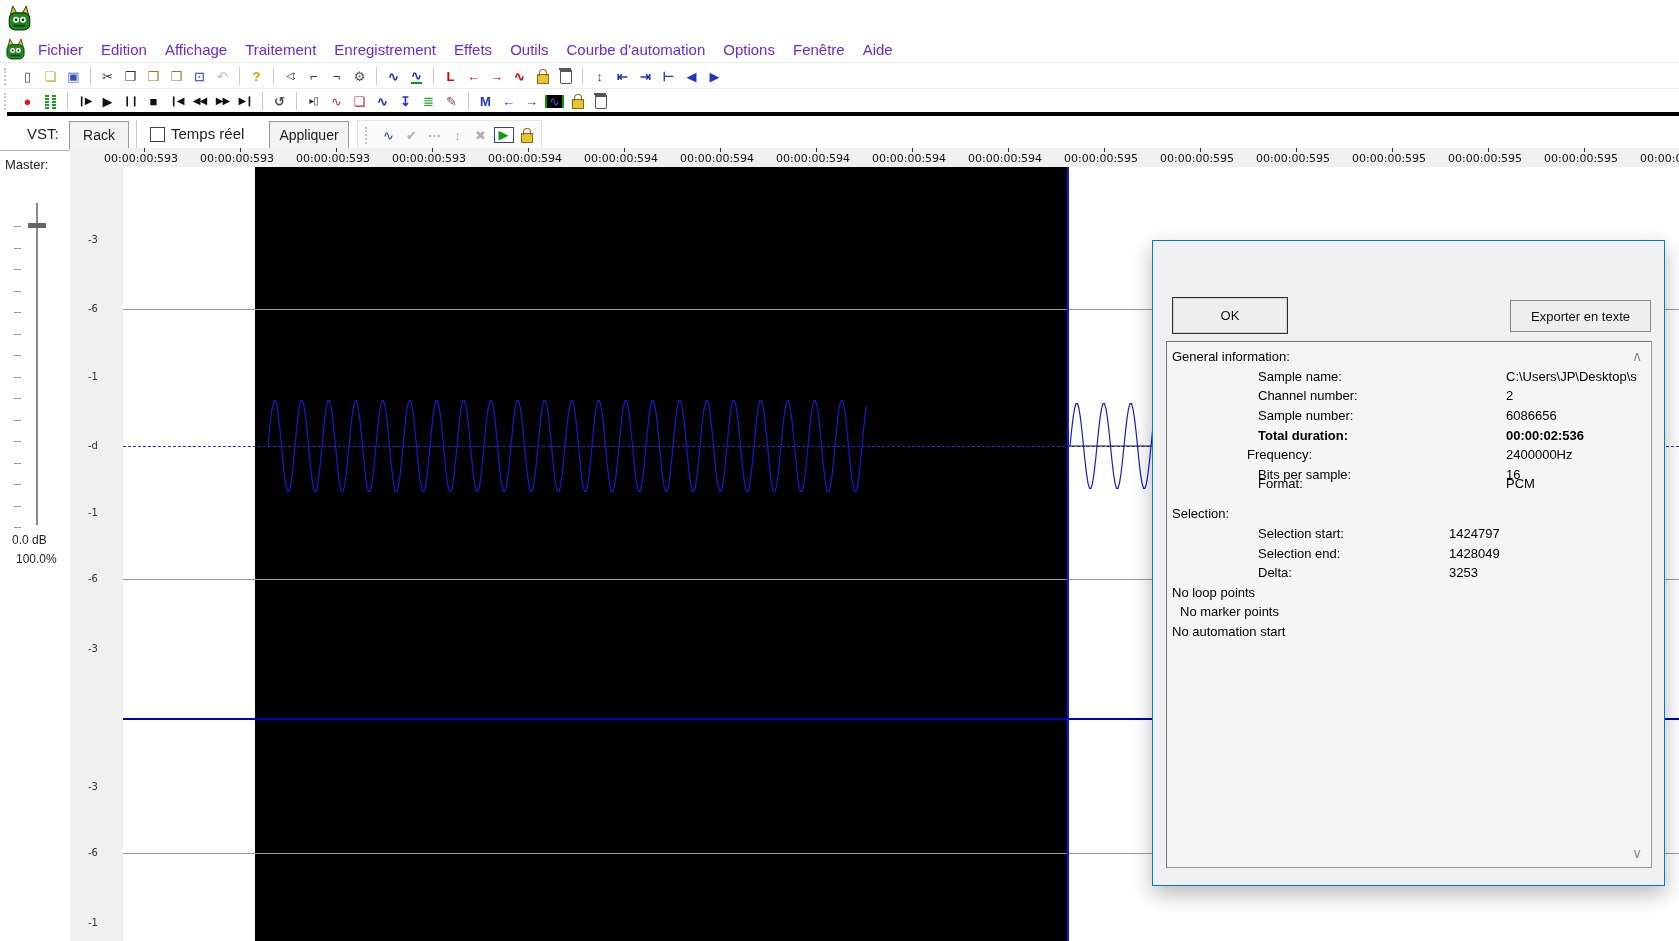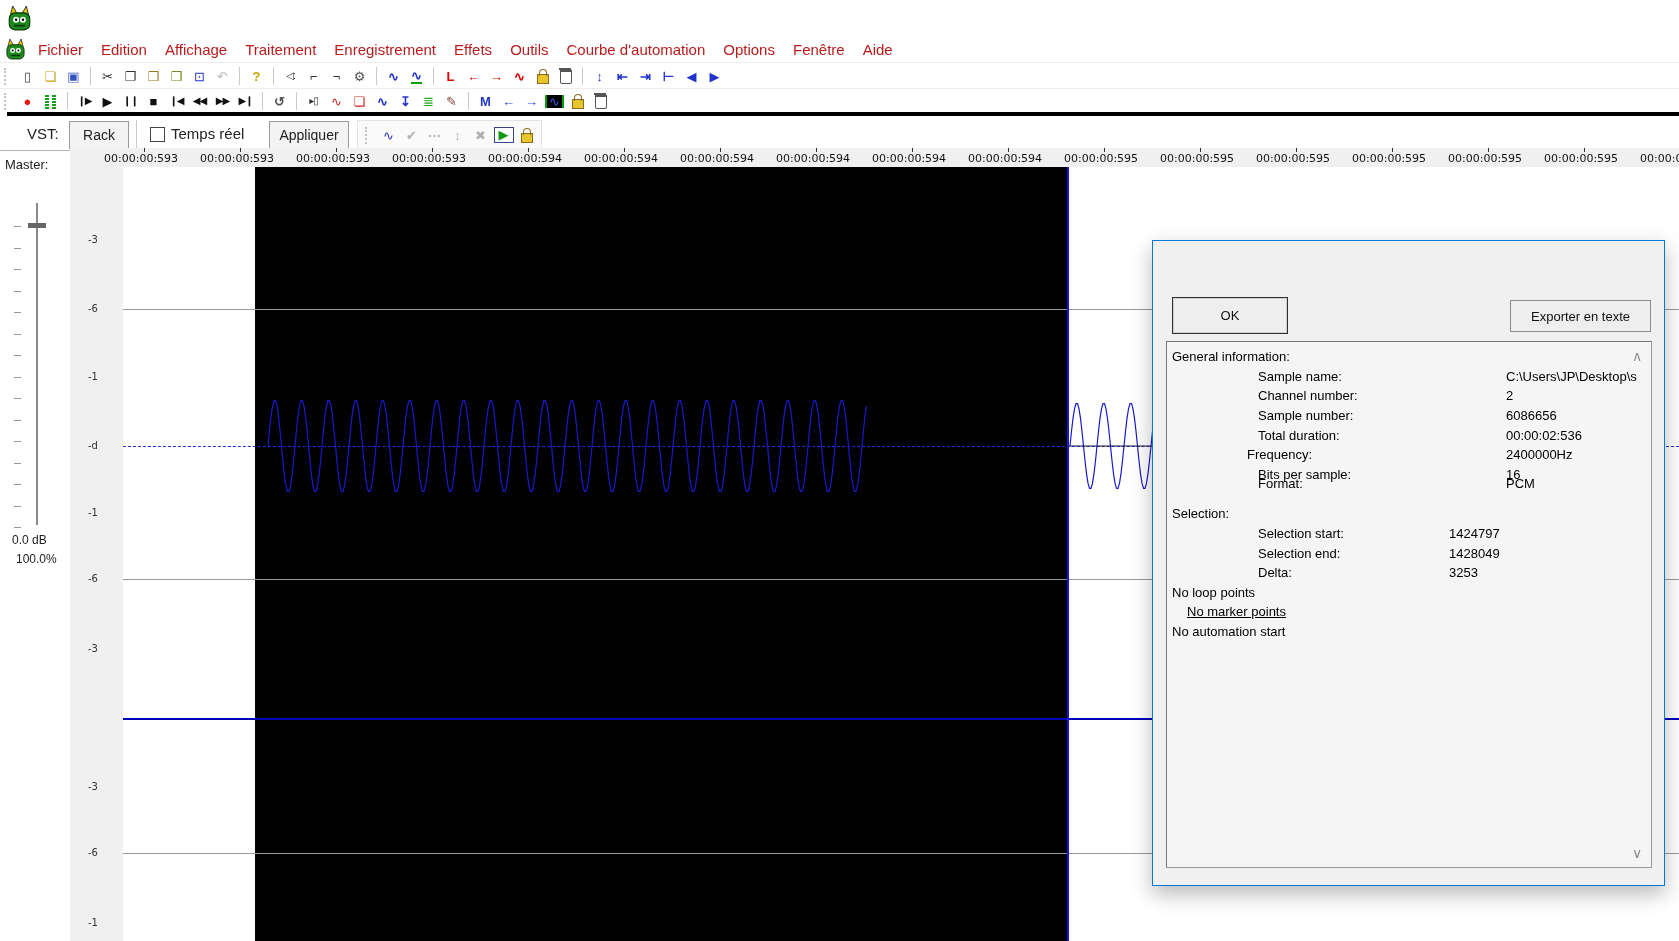--- a/index.html
+++ b/index.html
@@ -3,21 +3,21 @@
 <meta charset="utf-8">
 <style>
   html,body{margin:0;padding:0}
   body{width:1679px;height:941px;position:relative;background:#fff;overflow:hidden;
        font-family:"Liberation Sans",sans-serif;color:#222}
 
   
   .titlebar{position:absolute;left:0;top:0;width:100%;height:36px;background:#fff;display:flex;align-items:center}
   .title-text{color:#8f8f8f;font-size:15px;margin-left:8px;white-space:nowrap}
   .menubar{position:absolute;left:0;top:36px;width:100%;height:26px;background:#fff;display:flex;align-items:center}
-  .menu-item{font-size:15px;color:#b91c1c;padding:2px 9px;white-space:nowrap;cursor:default}
+  .menu-item{font-size:15px;color:#6d28d9;padding:2px 9px;white-space:nowrap;cursor:default}
   .appicon{width:23px;height:25px;margin-left:8px;flex:0 0 auto}
   .appicon.small{width:19px;height:21px;margin-left:6px}
 
   
   .tb{position:absolute;left:0;width:100%;background:#fff;display:flex;align-items:center;border-top:1px solid #ececec}
   #toolbar1{top:62px;height:26px}
   #toolbar2{top:88px;height:24px}
   .thandle{width:5px;height:17px;border-left:2px dotted #c3c3c3;margin:0 5px 0 4px;flex:0 0 auto}
   .tbtn{width:23px;height:22px;display:flex;align-items:center;justify-content:center;flex:0 0 auto;cursor:default}
   .tbtn .g{font-size:13px;line-height:1}
@@ -443,21 +443,21 @@
           <span class="lb-value" style="left: 339px;">C:\Users\JP\Desktop\s</span>
         </div>
         <div class="lb-row" style="top: 46.3px; left: 0px; right: 28px;">
           <span class="lb-label" style="left: 91px;">Channel number:</span>
           <span class="lb-value" style="left: 339px;">2</span>
         </div>
         <div class="lb-row" style="top: 65.95px; left: 0px; right: 28px;">
           <span class="lb-label" style="left: 91px;">Sample number:</span>
           <span class="lb-value" style="left: 339px;">6086656</span>
         </div>
-        <div class="lb-row" style="top: 85.6px; left: 0px; right: 30px;">
+        <div class="lb-row" style="top: 85.6px; left: 0px; right: 30px; font-weight: bold;">
           <span class="lb-label" style="left: 91px;">Total duration:</span>
           <span class="lb-value" style="left: 339px;">00:00:02:536</span>
         </div>
         <div class="lb-row" style="top: 105.25px; left: 0px; right: 28px;">
           <span class="lb-label" style="left: 80px;">Frequency:</span>
           <span class="lb-value" style="left: 339px;">2400000Hz</span>
         </div>
         <div class="lb-row" style="top: 124.9px; left: 0px; right: 28px;">
           <span class="lb-label" style="left: 91px;">Bits per sample:</span>
           <span class="lb-value" style="left: 339px;">16</span>
@@ -478,21 +478,21 @@
           <span class="lb-value" style="left: 282px;">1428049</span>
         </div>
         <div class="lb-row" style="top: 223.15px; left: 0px; right: 28px;">
           <span class="lb-label" style="left: 91px;">Delta:</span>
           <span class="lb-value" style="left: 282px;">3253</span>
         </div>
         <div class="lb-row" style="top: 242.8px; left: 0px; right: 28px;">
           <span class="lb-label" style="left: 5px;">No loop points</span>
         </div>
         <div class="lb-row" style="top: 262.45px; left: 0px; right: 28px;">
-          <span class="lb-label" style="left: 20px; text-decoration: underline;">No marker points</span>
+          <span class="lb-label" style="left: 13px;">No marker points</span>
         </div>
         <div class="lb-row" style="top: 282.1px; left: 0px; right: 28px;">
           <span class="lb-label" style="left: 5px;">No automation start</span>
         </div>
       </div>
     <div id="lb-scroll">
       <div class="lb-chev" style="top:6px">∧</div>
       <div class="lb-chev" style="bottom:6px">∨</div>
     </div>
   </div>

